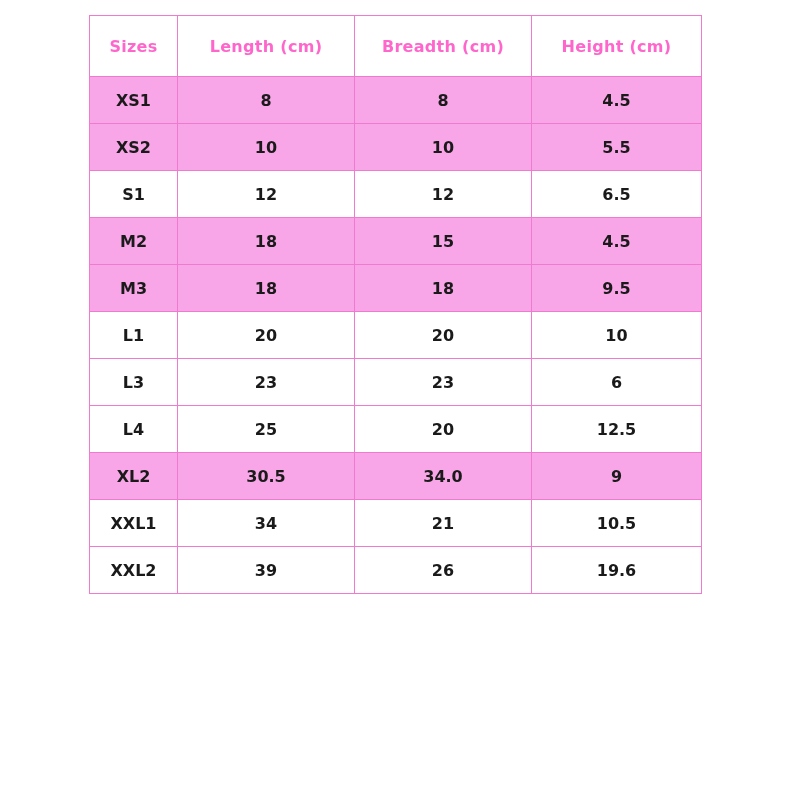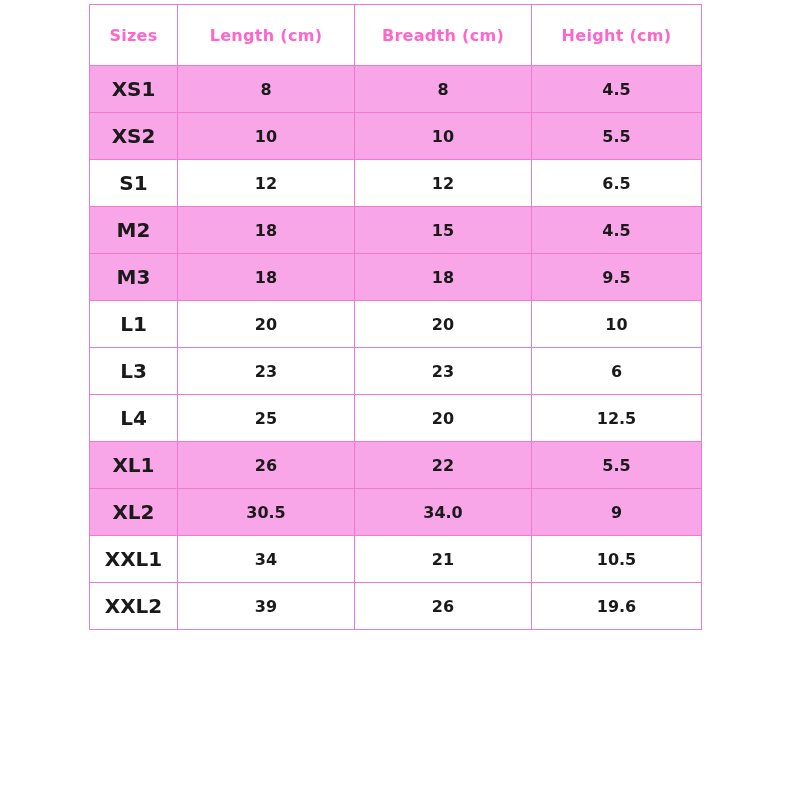--- a/index.html
+++ b/index.html
@@ -13,21 +13,21 @@
   #sheet {
     width: 800px;
     height: 800px;
     box-sizing: border-box;
     background: #ffffff;
     position: relative;
   }
   table.size-chart {
     border-collapse: collapse;
     width: 612px;
-    margin: 4px 0 0 89px;
+    margin: 15px 0 0 89px;
     table-layout: fixed;
   }
   table.size-chart td, table.size-chart th {
     border: 1px solid #f07ad0;
     text-align: center;
     vertical-align: middle;
     font-weight: bold;
     padding: 0;
   }
   col.c-size { width: 88px; }
@@ -47,21 +47,21 @@
     font-size: 16px;
     color: #1a1a1a;
   }
   tbody tr.tint td {
     background: #f9a6e8;
   }
   tbody tr.plain td {
     background: #ffffff;
   }
   tbody td.size-cell {
-    font-size: 20px;
+    font-size: 16px;
   }
 </style>
 </head>
 <body>
 
 <div id="sheet">
   <table class="size-chart">
     <colgroup>
       <col class="c-size">
       <col class="c-len">
@@ -119,26 +119,20 @@
           <td>23</td>
           <td>6</td>
         </tr>
         <tr class="plain">
           <td class="size-cell">L4</td>
           <td>25</td>
           <td>20</td>
           <td>12.5</td>
         </tr>
         <tr class="tint">
-          <td class="size-cell">XL1</td>
-          <td>26</td>
-          <td>22</td>
-          <td>5.5</td>
-        </tr>
-        <tr class="tint">
           <td class="size-cell">XL2</td>
           <td>30.5</td>
           <td>34.0</td>
           <td>9</td>
         </tr>
         <tr class="plain">
           <td class="size-cell">XXL1</td>
           <td>34</td>
           <td>21</td>
           <td>10.5</td>

